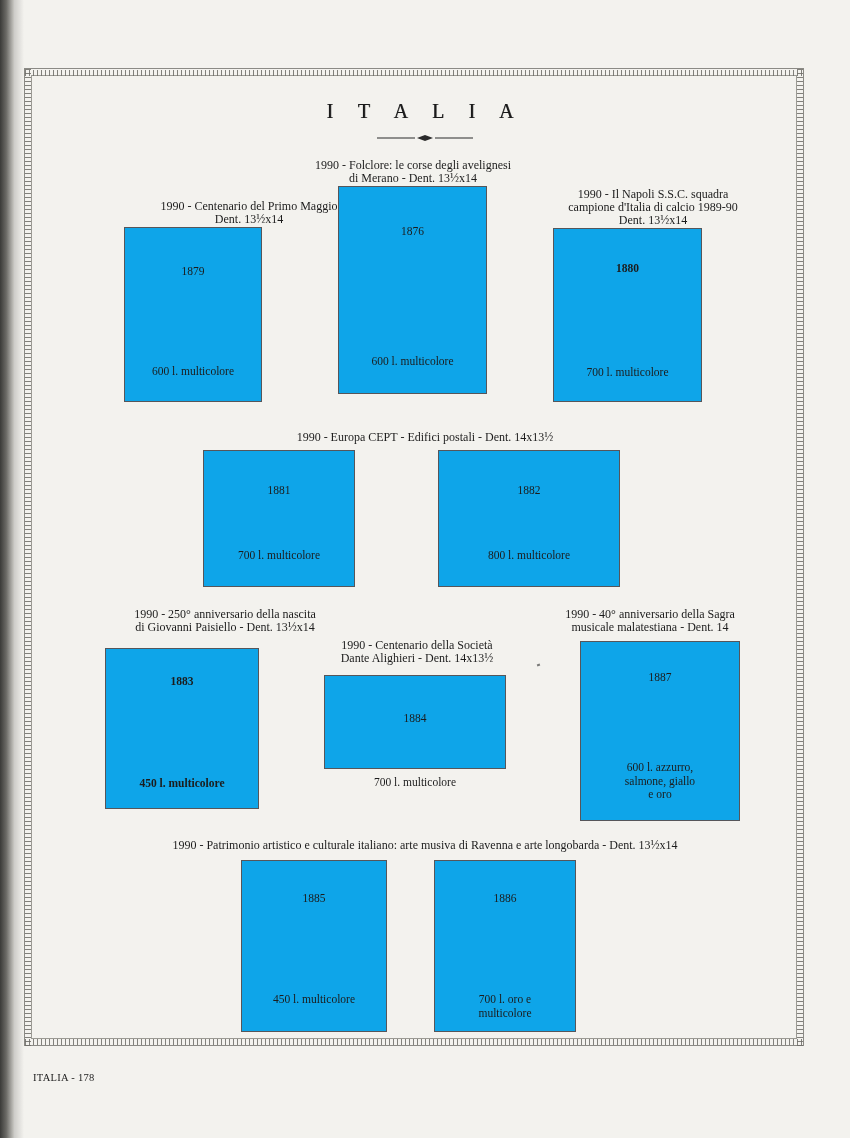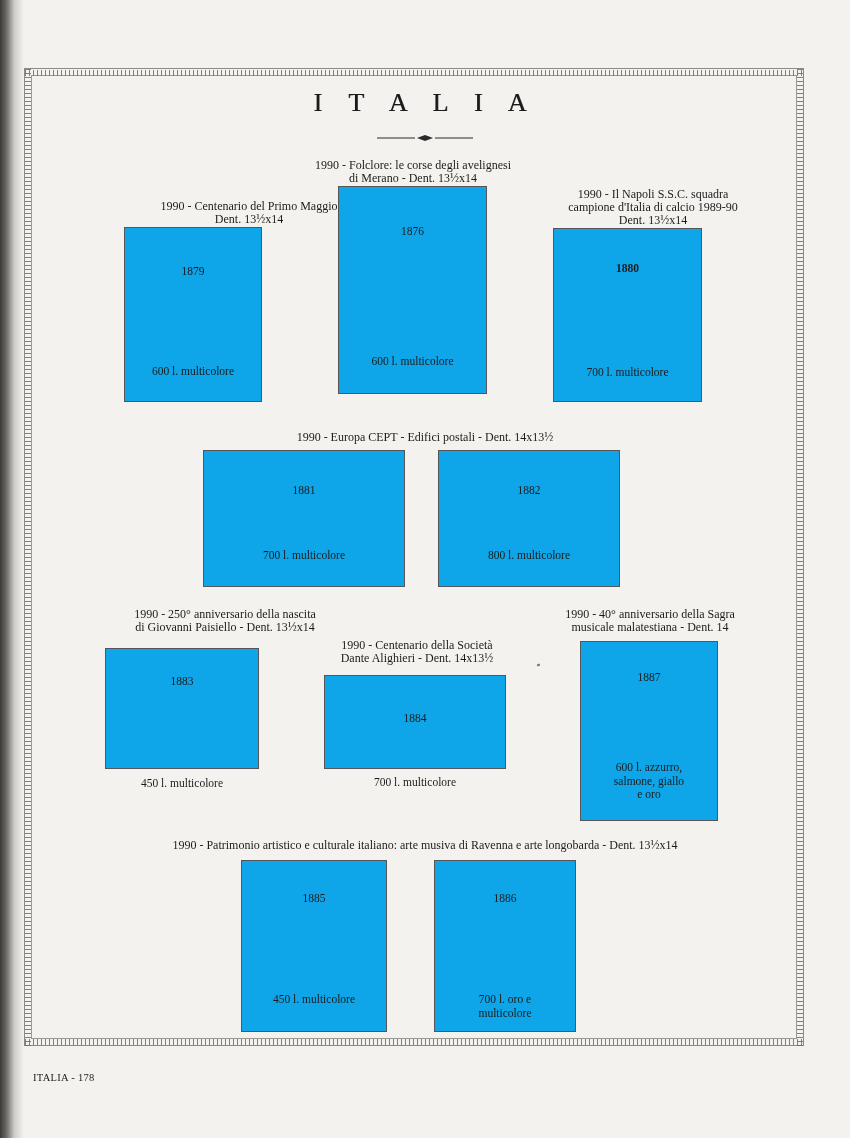--- a/index.html
+++ b/index.html
@@ -72,26 +72,26 @@
     width: 6px;
     height: 977px;
     background-image: repeating-linear-gradient(to bottom, #6d6c67 0 1.5px, rgba(0,0,0,0) 1.5px 4px);
     opacity: .85;
   }
   .band-left { left: 25px; }
   .band-right { left: 797px; }
 
   .title {
     position: absolute;
-    top: 88px;
+    top: 100px;
     left: 0;
     width: 850px;
     text-align: center;
     font-family: "Liberation Serif", serif;
-    font-size: 26px;
+    font-size: 20px;
     letter-spacing: 10px;
     color: #1a1a1a;
     text-shadow: 0.5px 0 0 #555;
   }
   .title-rule {
     position: absolute;
     top: 133px;
     left: 375px;
     width: 100px;
     height: 10px;
@@ -183,46 +183,46 @@
 
   <div class="caption" style="left:508px; top:188px; width:290px;">1990 - Il Napoli S.S.C. squadra
 campione d'Italia di calcio 1989-90
 Dent. 13½x14</div>
   <div class="stamp" style="left:553px; top:228px; width:149px; height:174px;">
     <div class="num" style="top:33px;font-weight:bold;">1880</div>
     <div class="val" style="top:137px;">700 l. multicolore</div>
   </div>
 
   <div class="caption" style="left:180px; top:431px; width:490px;">1990 - Europa CEPT - Edifici postali - Dent. 14x13½</div>
-  <div class="stamp" style="left:203px; top:450px; width:202px; height:137px;">
+  <div class="stamp" style="left:203px; top:450px; width:152px; height:137px;">
     <div class="num" style="top:33px;">1881</div>
     <div class="val" style="top:98px;">700 l. multicolore</div>
   </div>
   <div class="stamp" style="left:438px; top:450px; width:182px; height:137px;">
     <div class="num" style="top:33px;">1882</div>
     <div class="val" style="top:98px;">800 l. multicolore</div>
   </div>
 
   <div class="caption" style="left:80px; top:608px; width:290px;">1990 - 250° anniversario della nascita
 di Giovanni Paisiello - Dent. 13½x14</div>
-  <div class="stamp" style="left:105px; top:648px; width:154px; height:121px;">
+  <div class="stamp" style="left:105px; top:648px; width:154px; height:161px;font-weight:bold;">
     <div class="num" style="top:26px;">1883</div>
     <div class="val" style="top:128px;">450 l. multicolore</div>
   </div>
 
   <div class="caption" style="left:272px; top:639px; width:290px;">1990 - Centenario della Società
 Dante Alighieri - Dent. 14x13½</div>
   <div class="stamp" style="left:324px; top:675px; width:182px; height:94px;">
     <div class="num" style="top:36px;">1884</div>
     <div class="val" style="top:100px;">700 l. multicolore</div>
   </div>
 
   <div class="caption" style="left:505px; top:608px; width:290px;">1990 - 40° anniversario della Sagra
 musicale malatestiana - Dent. 14</div>
-  <div class="stamp" style="left:580px; top:641px; width:138px; height:180px;padding-left:18px;">
+  <div class="stamp" style="left:580px; top:641px; width:160px; height:180px;padding-left:18px;">
     <div class="num" style="top:29px;">1887</div>
     <div class="val" style="top:119px;">600 l. azzurro,
 salmone, giallo
 e oro</div>
   </div>
   <div class="speck" style="left:537px; top:664px;"></div>
 
   <div class="caption" style="left:100px; top:839px; width:650px;">1990 - Patrimonio artistico e culturale italiano: arte musiva di Ravenna e arte longobarda - Dent. 13½x14</div>
   <div class="stamp" style="left:241px; top:860px; width:146px; height:172px;">
     <div class="num" style="top:31px;">1885</div>

